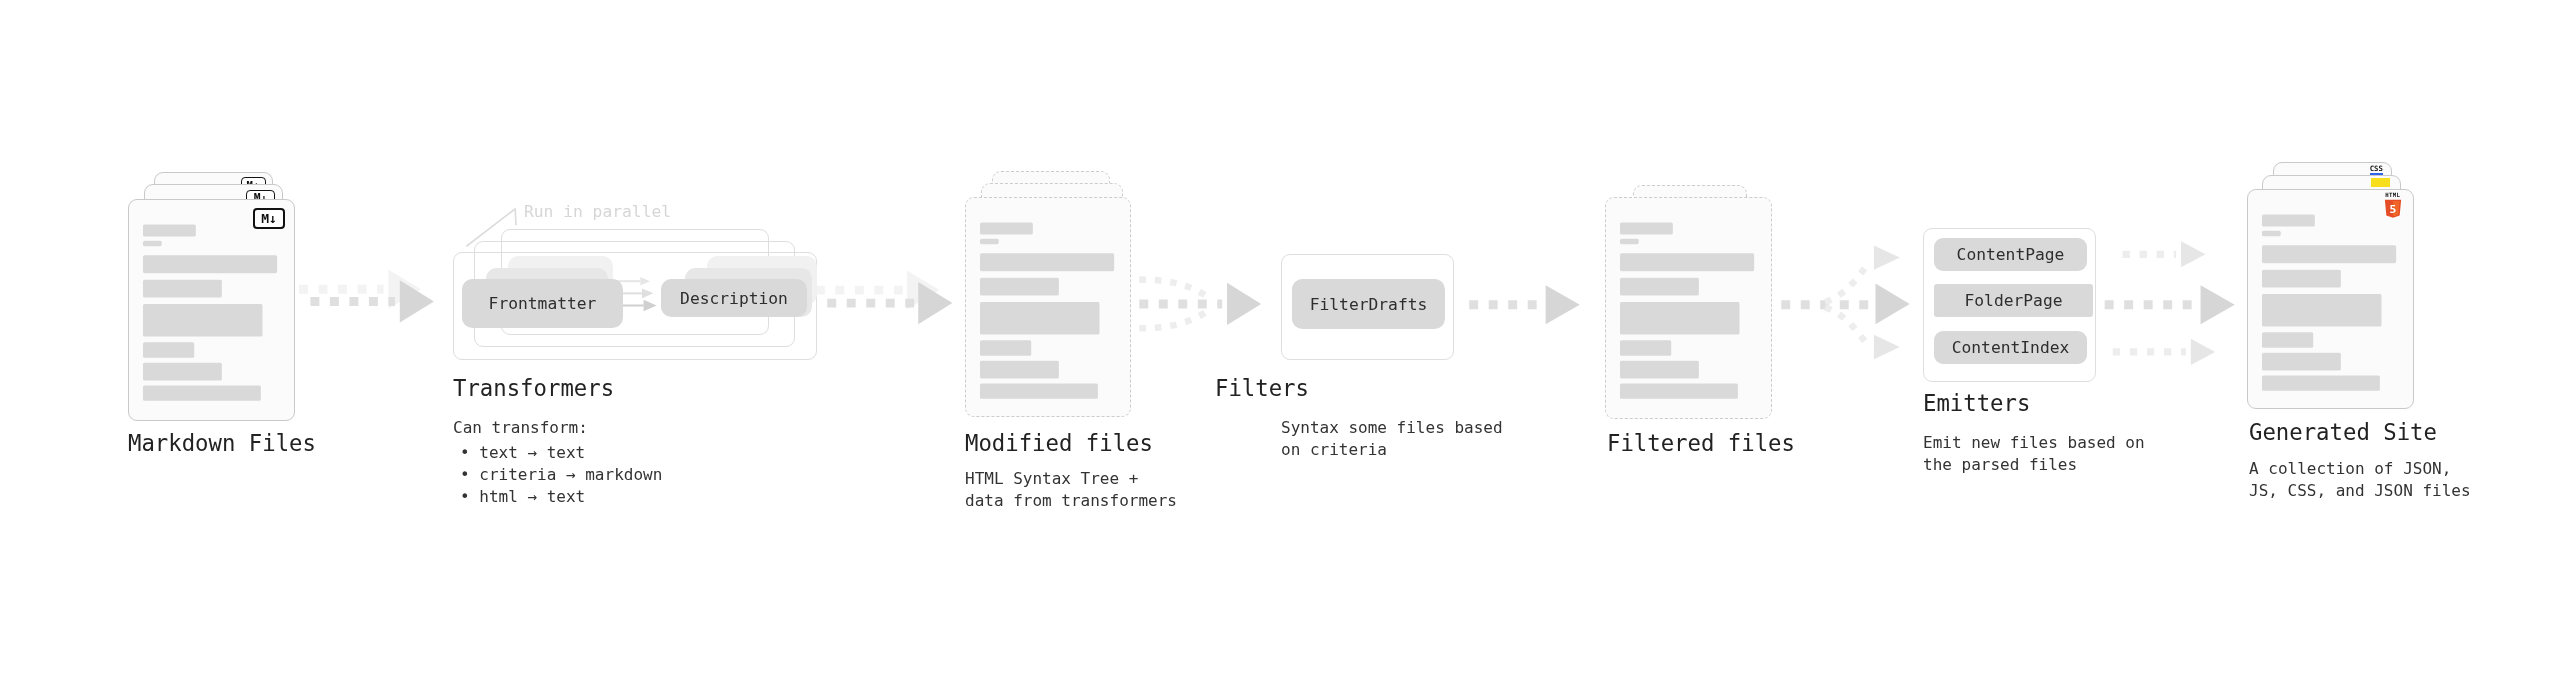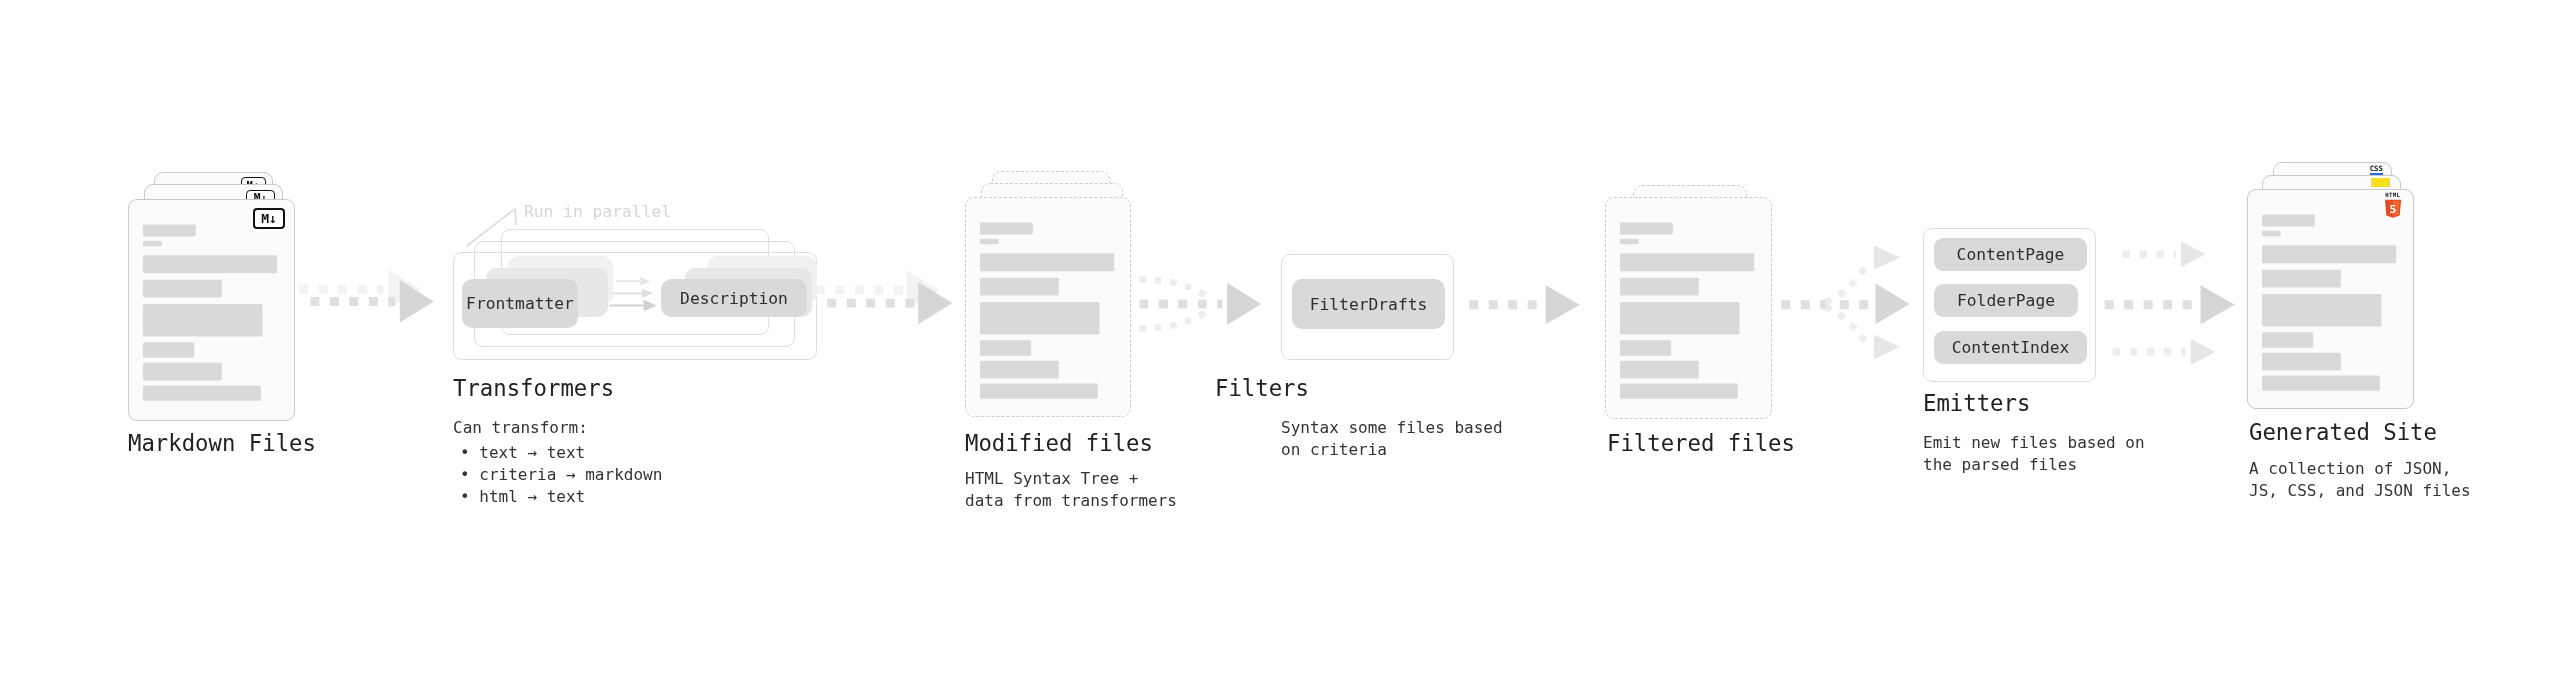--- a/index.html
+++ b/index.html
@@ -163,21 +163,21 @@
   <div>
     <div class="obox" style="left:501px;top:229px;width:268px;height:106px"></div>
     <div class="obox" style="left:474px;top:241px;width:321px;height:106px"></div>
     <div class="obox" style="left:453px;top:252px;width:364px;height:108px"></div>
 
     <div class="pill ghost2" style="left:508px;top:256px;width:105px;height:49px"></div>
     <div class="pill ghost2" style="left:707px;top:256px;width:110px;height:49px"></div>
     <div class="pill ghost1" style="left:486px;top:268px;width:122px;height:49px"></div>
     <div class="pill ghost1" style="left:685px;top:268px;width:127px;height:49px"></div>
 
-    <div class="pill" style="left:462px;top:279px;width:116px;height:49px">Frontmatter</div>
+    <div class="pill" style="left:462px;top:279px;width:161px;height:49px">Frontmatter</div>
     <div class="pill" style="left:661px;top:279px;width:146px;height:38px">Description</div>
 
     <div class="callout-text" style="left:524px;top:202px">Run in parallel</div>
     <div class="title" style="left:453px;top:376px">Transformers</div>
     <div class="desc" style="left:453px;top:417px">Can transform:</div>
     <div class="desc" style="left:460px;top:442px">
       <div>• text → text</div>
       <div>• criteria → markdown</div>
       <div>• html → text</div>
     </div>
@@ -214,21 +214,21 @@
       <svg class="doc-lines" width="167" height="222" viewBox="0 0 205 273">
           <use href="#doclines"></use>
         </svg>
     </div>
     <div class="title" style="left:1607px;top:431px">Filtered files</div>
   </div>
 
   <div>
     <div class="obox" style="left:1923px;top:228px;width:173px;height:154px"></div>
     <div class="pill" style="left:1934px;top:238px;width:153px;height:33px;border-radius:9px">ContentPage</div>
-    <div class="pill" style="left:1934px;top:284px;width:144px;height:33px;border-radius:9px">FolderPage</div>
+    <div class="pill" style="left:1934px;top:284px;width:159px;height:33px;border-radius:3px">FolderPage</div>
     <div class="pill" style="left:1934px;top:331px;width:153px;height:33px;border-radius:9px">ContentIndex</div>
     <div class="title" style="left:1923px;top:391px">Emitters</div>
     <div class="desc" style="left:1923px;top:432px">
       <div>Emit new files based on</div>
       <div>the parsed files</div>
     </div>
   </div>
 
   <div>
     <div class="file-card" style="left:2273px;top:162px;width:119px;height:220px">

